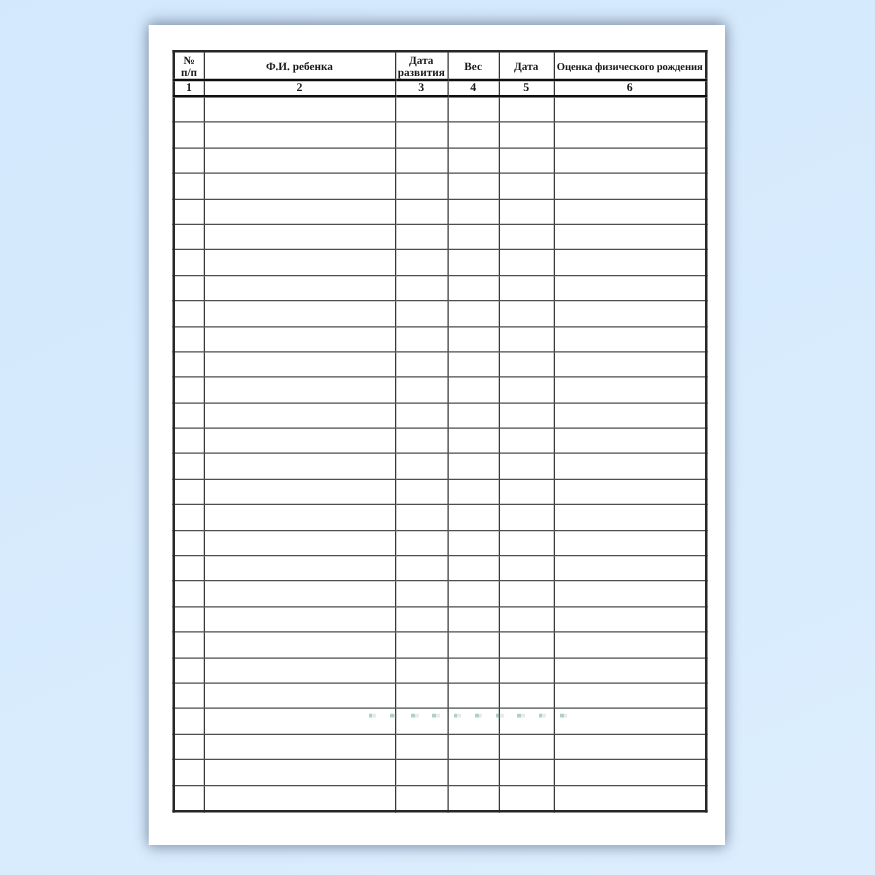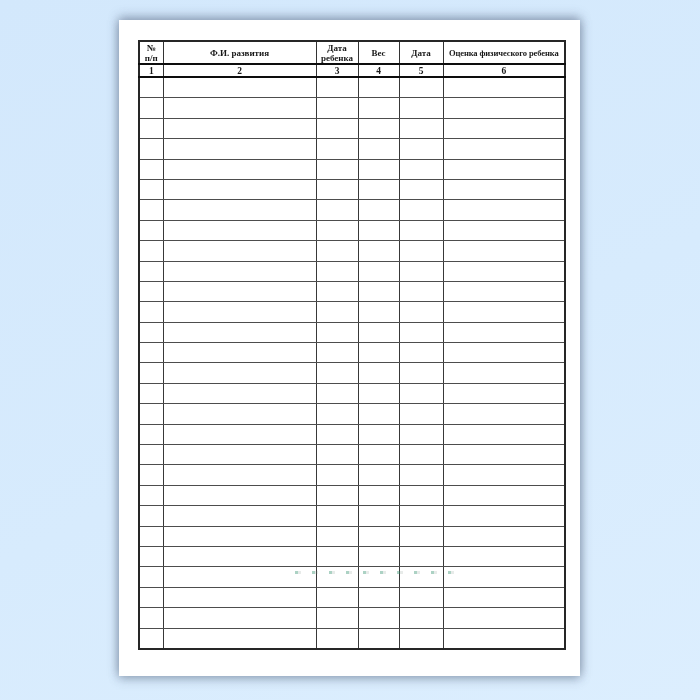--- a/index.html
+++ b/index.html
@@ -107,34 +107,34 @@
         <col class="c5">
         <col class="c6">
     </colgroup>
     <thead>
       <tr class="head-row">
         <th>
           <span>№</span>
           <span>п/п</span>
         </th>
         <th>
-          <span>Ф.И. развития</span>
+          <span>Ф.И. ребенка</span>
         </th>
         <th>
           <span>Дата</span>
-          <span>ребенка</span>
+          <span>развития</span>
         </th>
         <th>
           <span>Вес</span>
         </th>
         <th>
           <span>Дата</span>
         </th>
         <th class="th-fit">
-          <span>Оценка физического ребенка</span>
+          <span>Оценка физического рождения</span>
         </th>
       </tr>
       <tr class="num-row">
         <td>1</td>
         <td>2</td>
         <td>3</td>
         <td>4</td>
         <td>5</td>
         <td>6</td>
       </tr>

